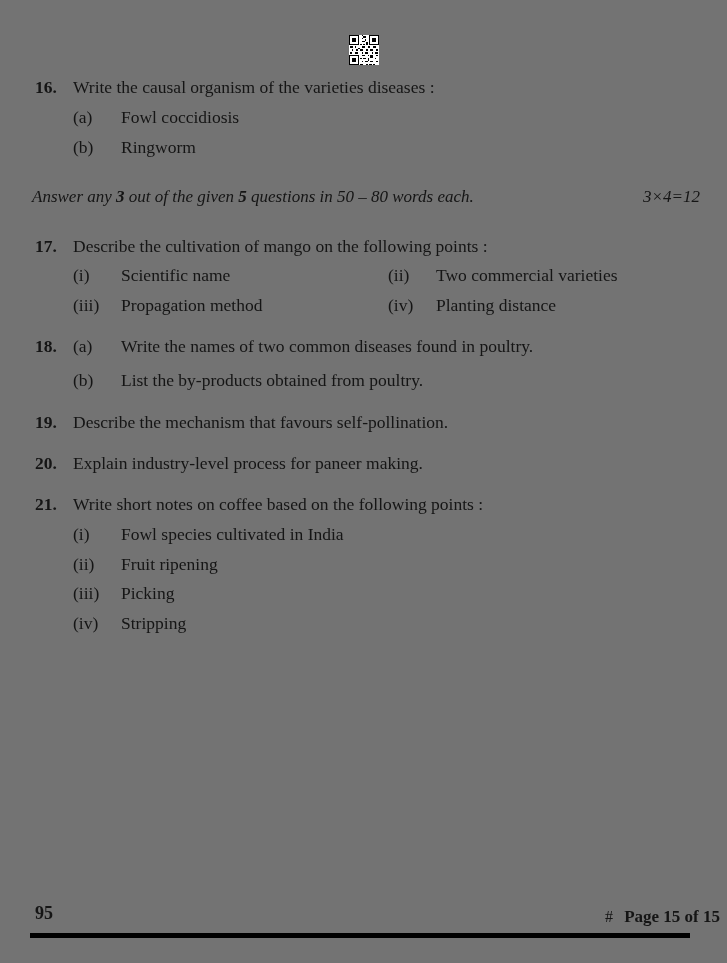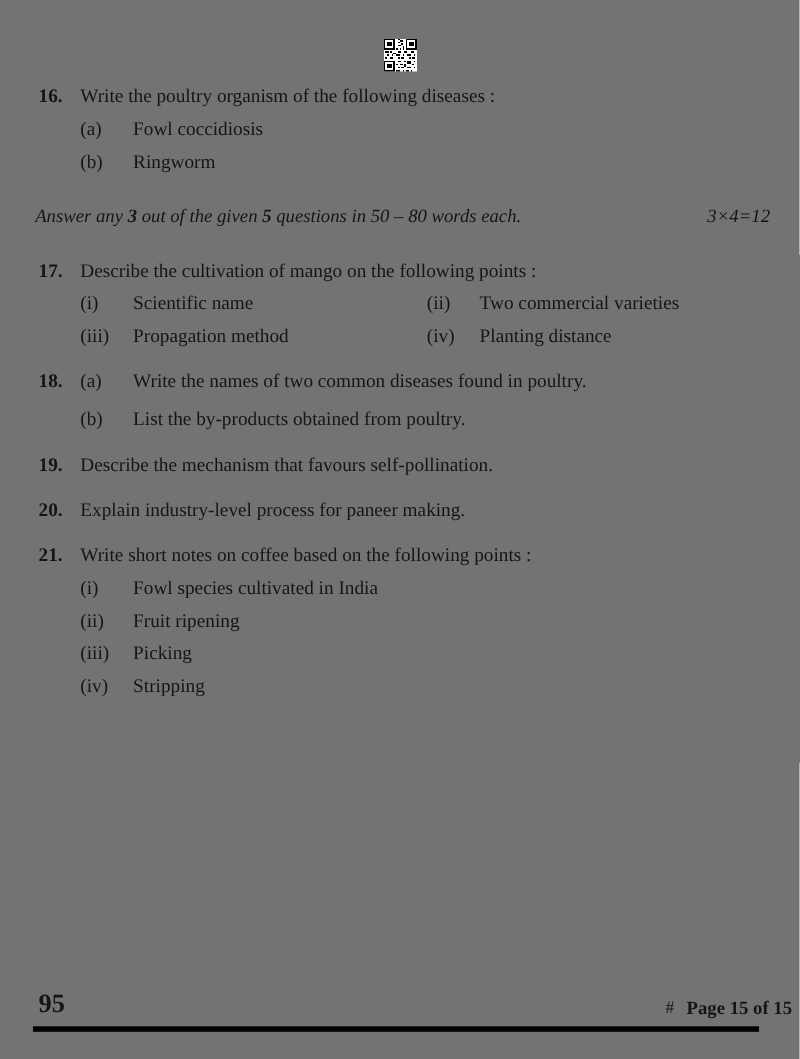--- a/index.html
+++ b/index.html
@@ -54,21 +54,21 @@
 
   .footer-rule {
     position: absolute;
     left: 30px; top: 933px;
     width: 660px; height: 5px;
     background: #000;
   }
   .footer-left {
     position: absolute;
     left: 35px; top: 903px;
-    font-weight: 700; font-size: 24px;
+    font-weight: 700; font-size: 18px;
   }
   .footer-center {
     position: absolute;
     left: 0; top: 906px; width: 720px;
     text-align: right;
     font-weight: 700; font-size: 17px;
   }
   .footer-right {
     position: absolute;
     left: 605px; top: 906px;
@@ -147,21 +147,21 @@
         <rect x="14" y="20" width="2" height="1"></rect>
           <rect x="17" y="20" width="1" height="1"></rect>
       </g>
     </svg>
   </div>
 
   <div class="content">
 
     <div class="qrow mt77">
       <span class="qnum">16.</span>
-      <span class="qtext">Write the poultry organism of the following diseases :</span>
+      <span class="qtext">Write the causal organism of the varieties diseases :</span>
     </div>
     <div class="srow mt9">
       <span class="slabel">(a)</span>
       <span class="stext">Fowl coccidiosis</span>
     </div>
     <div class="srow mt9">
       <span class="slabel">(b)</span>
       <span class="stext">Ringworm</span>
     </div>
 

